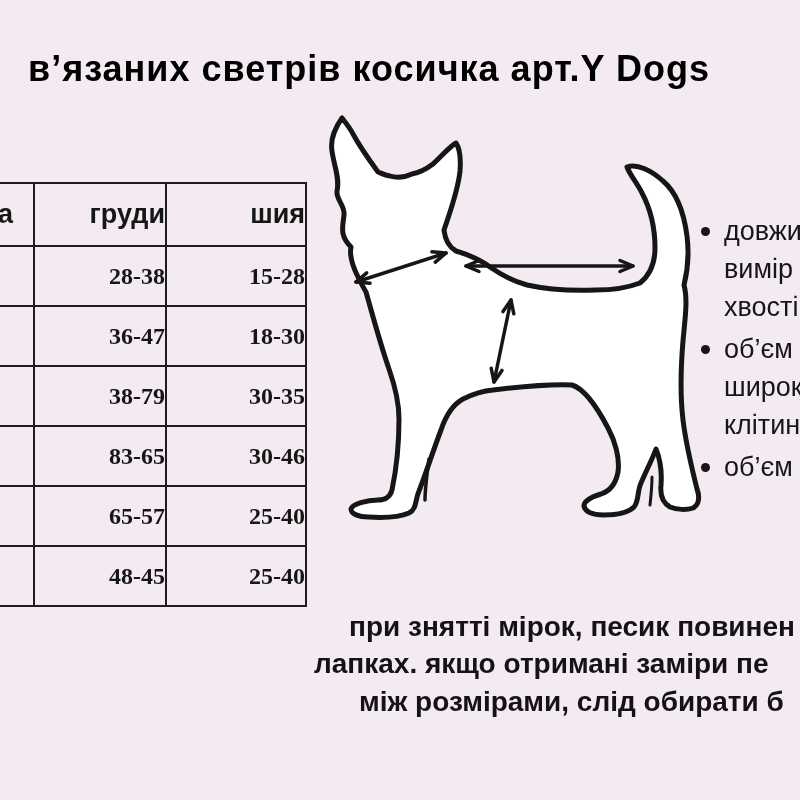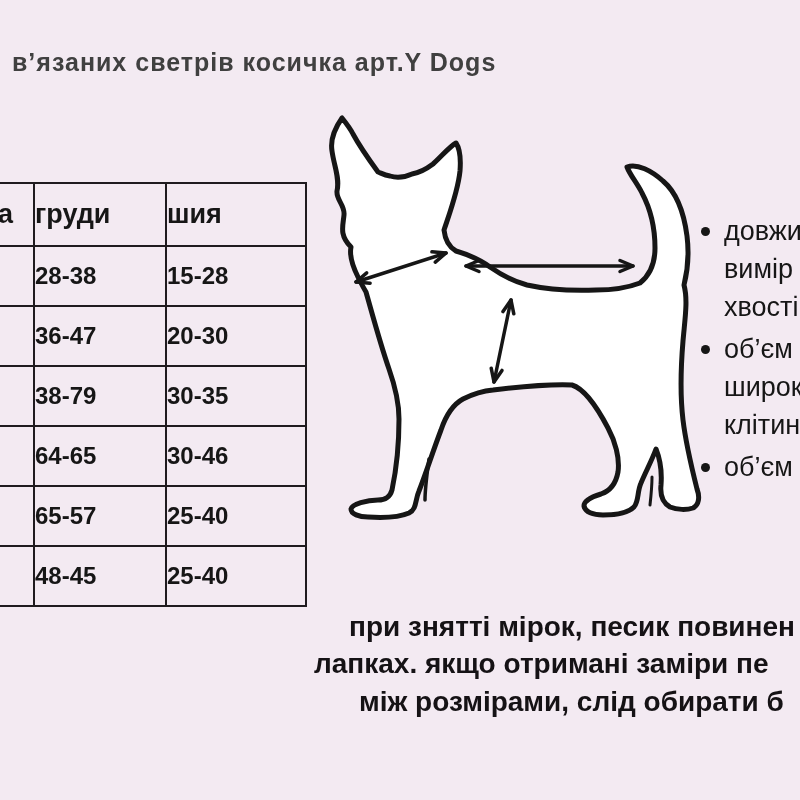--- a/index.html
+++ b/index.html
@@ -6,49 +6,49 @@
   body {
     width: 800px; height: 800px;
     position: relative;
     overflow: hidden;
     background: #f3eaf2;
     font-family: "Liberation Sans", "DejaVu Sans", sans-serif;
     color: #161616;
   }
   .title {
     position: absolute;
-    left: 12px; top: 48px;
-    font-size: 25px;
+    left: 28px; top: 48px;
+    font-size: 36px;
     font-weight: 700;
     letter-spacing: 1px;
     white-space: nowrap;
-    color: #404040;
+    color: #000000;
   }
   
   table.size-table {
     position: absolute;
     left: -89px; top: 182px;
     border-collapse: collapse;
     table-layout: fixed;
   }
   table.size-table td, table.size-table th {
     border: 2px solid #1f1b1f;
-    text-align: left;
+    text-align: right;
     vertical-align: middle;
     padding: 0;
     background: transparent;
   }
   table.size-table col.c1 { width: 122px; }
   table.size-table col.c2 { width: 132px; }
   table.size-table col.c3 { width: 140px; }
   table.size-table tr.hdr  { height: 63px; }
   table.size-table tr.data { height: 60px; }
   table.size-table th { font-size: 27px; font-weight: 700; }
   table.size-table th.cropped { text-align: right; padding-right: 20px; }
-  table.size-table td { font-size: 24px; font-weight: 700; }
+  table.size-table td { font-size: 24px; font-weight: 700; font-family: Liberation Serif, serif; }
   
   svg.diagram { position: absolute; left: 0; top: 0; }
   
   .notes {
     position: absolute;
     left: 701px; top: 212px;
     width: 120px;
   }
   .note { display: flex; align-items: flex-start; margin-bottom: 4px; }
   .note .dot {
@@ -89,30 +89,30 @@
     <th>шия</th>
   </tr>
   <tr class="data">
     <td></td>
     <td>28-38</td>
     <td>15-28</td>
   </tr>
   <tr class="data">
     <td></td>
     <td>36-47</td>
-    <td>20-30</td>
+    <td>18-30</td>
   </tr>
   <tr class="data">
     <td></td>
     <td>38-79</td>
     <td>30-35</td>
   </tr>
   <tr class="data">
     <td></td>
-    <td>64-65</td>
+    <td>83-65</td>
     <td>30-46</td>
   </tr>
   <tr class="data">
     <td></td>
     <td>65-57</td>
     <td>25-40</td>
   </tr>
   <tr class="data">
     <td></td>
     <td>48-45</td>

